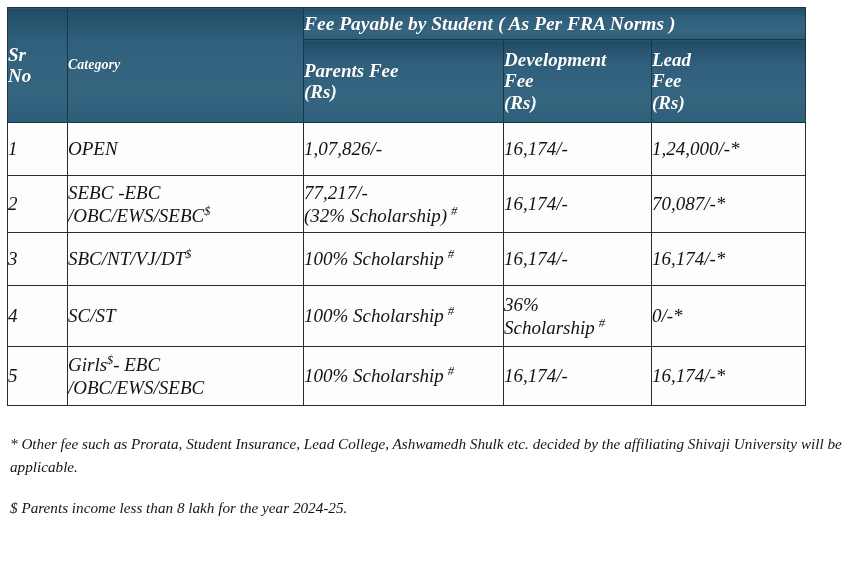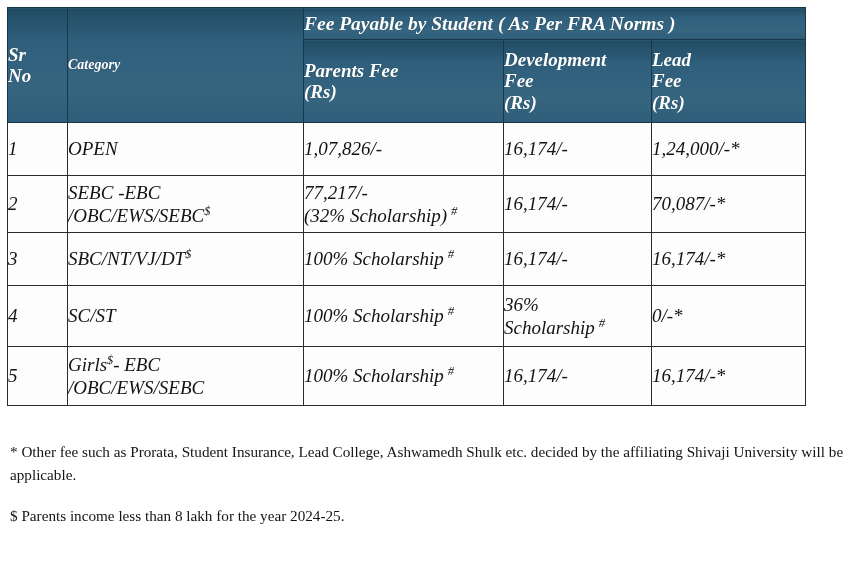--- a/index.html
+++ b/index.html
@@ -95,22 +95,23 @@
   .notes {
     position: absolute;
     left: 10px;
     top: 424px;
     width: 846px;
     font-size: 15.2px;
     line-height: 1.52;
     color: #141414;
   }
   .note {
-    margin: 16px 0 18px 0;
+    margin: 8px 0 18px 0;
     text-align: left;
+    font-style: italic;
   }
   .note:last-child { margin-bottom: 0; }
   .note-2 { margin-bottom: 17px; }
 </style>
 </head>
 <body>
 
 <div class="page">
 
   <div class="fee-table-wrap">

